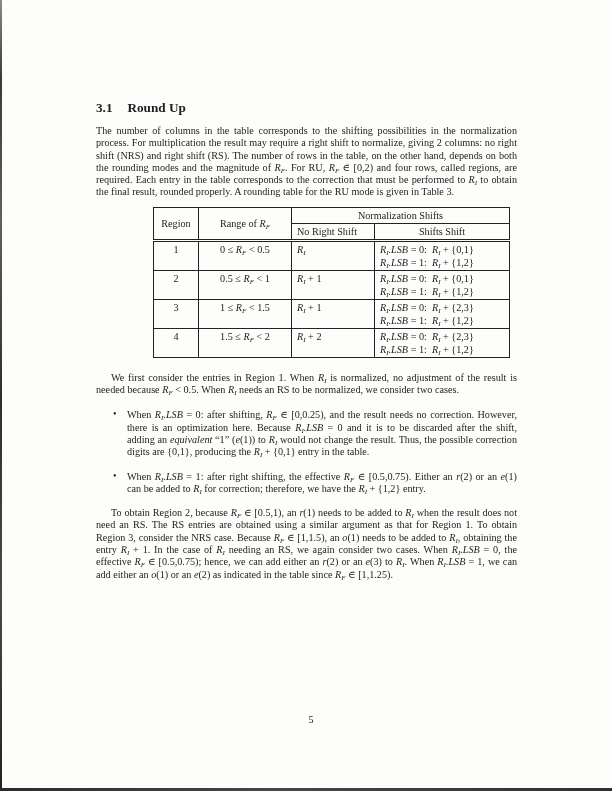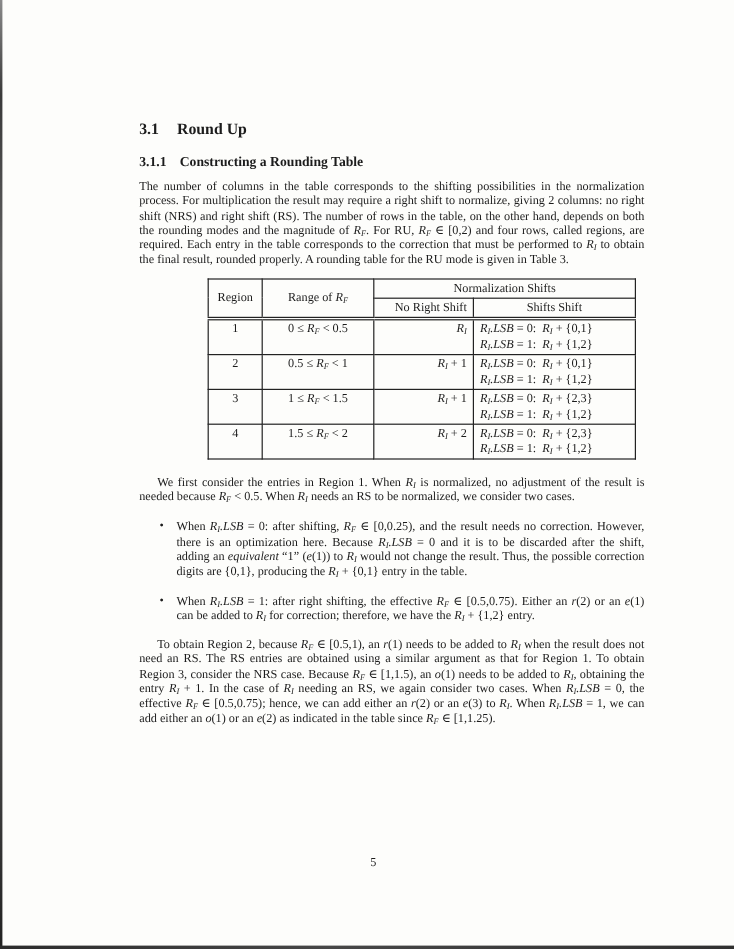--- a/index.html
+++ b/index.html
@@ -15,21 +15,21 @@
   }
   
   .edge-left {
     position:absolute; left:0; top:0; width:2px; height:791px;
     background:linear-gradient(180deg,#8a8a8a 0%,#3a3a3a 10%,#606060 28%,#2e2e2e 50%,#4a4a4a 75%,#222 100%);
   }
   .edge-bottom {
     position:absolute; left:0; bottom:0; width:612px; height:3px;
     background:linear-gradient(90deg,#2c2c2c,#474747 45%,#303030);
   }
-  .content { position:absolute; left:96px; top:100px; width:421px;margin-left:20px; }
+  .content { position:absolute; left:96px; top:100px; width:421px; }
 
   h1.section { font-size:13.2px; font-weight:bold; margin:0; }
   h1.section .num { margin-right:15px; }
   h2.subsection { font-size:11.4px; font-weight:bold; margin:13px 0 0 0; }
   h2.subsection .num { margin-right:11px; }
 
   p.body {
     font-size:10.2px; line-height:12.3px; text-align:justify;
     margin:9px 0 0 0;
   }
@@ -41,21 +41,21 @@
   table.rounding {
     border-collapse:collapse; margin:8px 0 0 57px;
     font-size:10.2px; color:#1c1c1c;
   }
   table.rounding th, table.rounding td {
     border:1px solid #222; font-weight:normal; padding:1px 5px;
     line-height:13px;
   }
   th.c-region, td.c-region { width:34px; text-align:center; }
   th.c-range,  td.c-range  { width:82px; text-align:center; }
-  th.c-nrs,    td.c-nrs    { width:72px; text-align:right; }
+  th.c-nrs,    td.c-nrs    { width:72px; text-align:left; }
   th.c-rs-h               { width:124px; text-align:center; }
   td.c-rs { text-align:left; padding-left:7px; }
   th.c-norm { }
   .dbl { border-bottom:3px double #222 !important; }
   td.top { vertical-align:top; }
 
   ul.bullets { list-style:none; margin:13px 0 0 0; padding:0; }
   ul.bullets li {
     position:relative; margin:0 0 12px 31px; padding:0;
     font-size:10.2px; line-height:12.3px; text-align:justify;
@@ -78,23 +78,20 @@
 <div class="page">
   <div class="edge-left"></div>
   <div class="edge-bottom"></div>
 
   <div class="content">
 
     <h1 class="section">
       <span class="num">3.1</span><span>Round Up</span>
     </h1>
 
-    <h2 class="subsection">
-      <span class="num">3.1.1</span><span>Constructing a Rounding Table</span>
-    </h2>
 
     <p class="body">The number of columns in the table corresponds to the shifting possibilities in the normalization process. For multiplication the result may require a right shift to normalize, giving 2 columns: no right shift (NRS) and right shift (RS). The number of rows in the table, on the other hand, depends on both the rounding modes and the magnitude of <i>R<sub>F</sub></i>. For RU, <i>R<sub>F</sub></i> ∈ [0,2) and four rows, called regions, are required. Each entry in the table corresponds to the correction that must be performed to <i>R<sub>I</sub></i> to obtain the final result, rounded properly. A rounding table for the RU mode is given in Table 3.</p>
 
 
     <table class="rounding">
       <tbody>
           <tr>
         <th rowspan="2" class="c-region dbl">Region</th>
         <th rowspan="2" class="c-range dbl">Range of <i>R<sub>F</sub></i></th>
         <th colspan="2" class="c-norm">Normalization Shifts</th>

